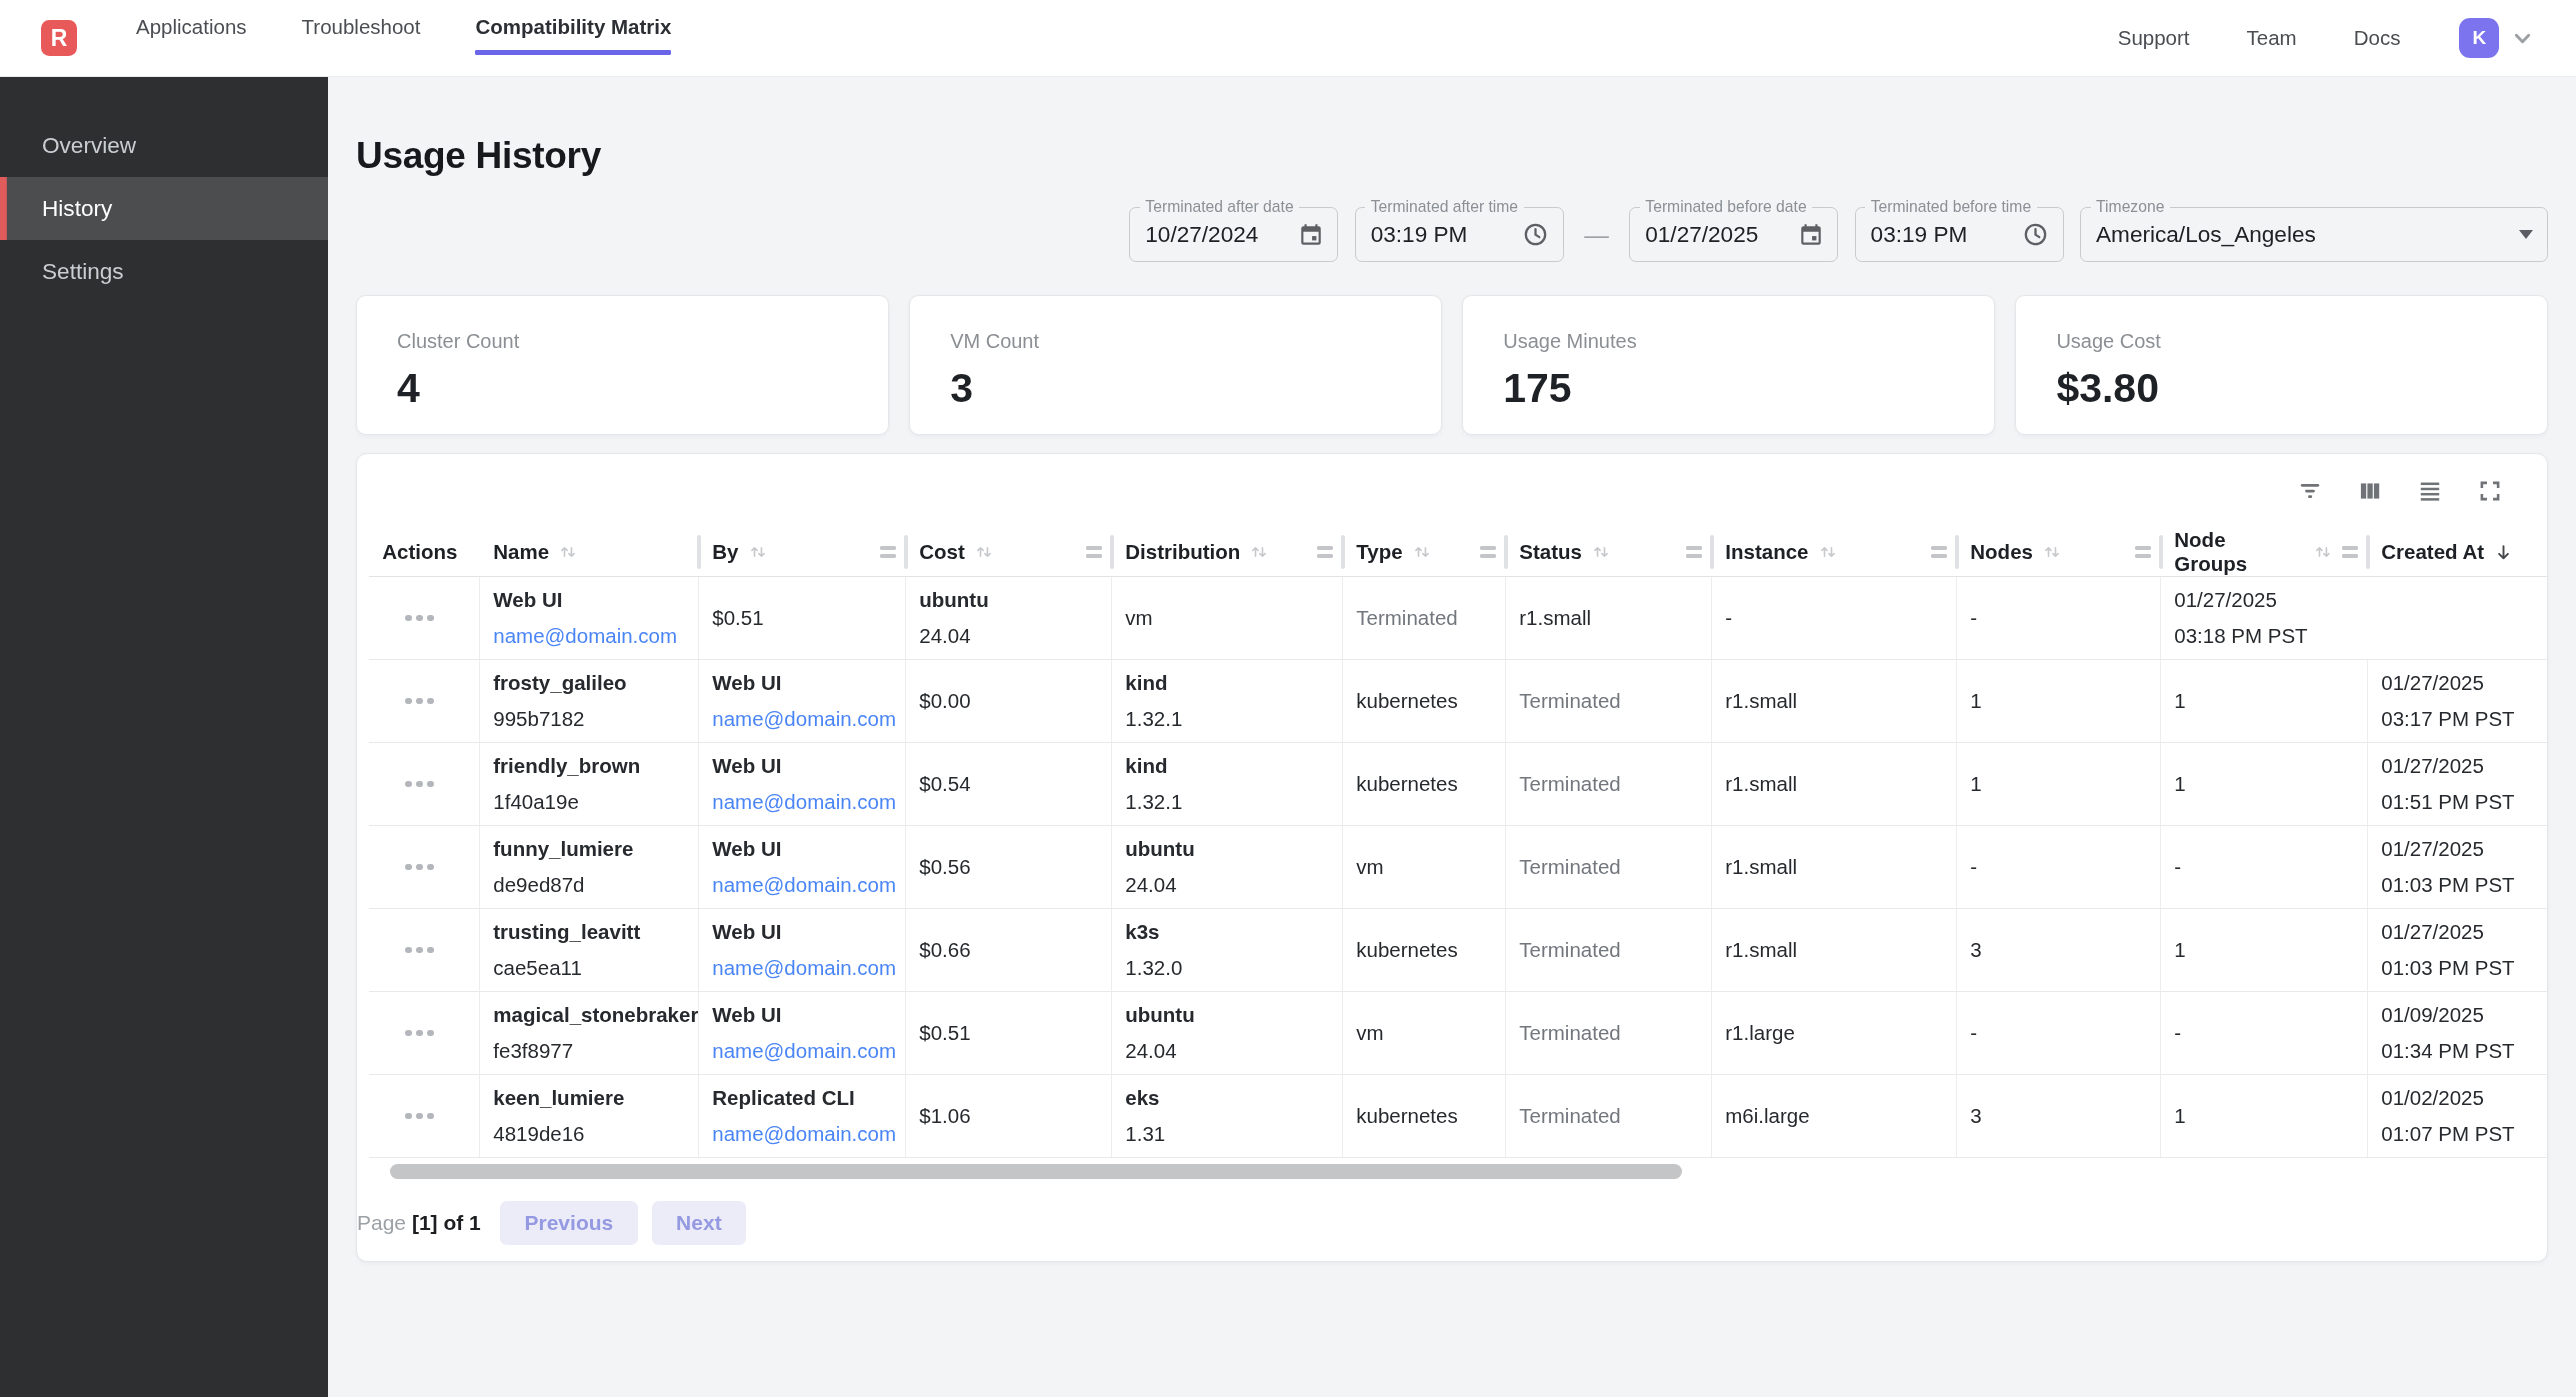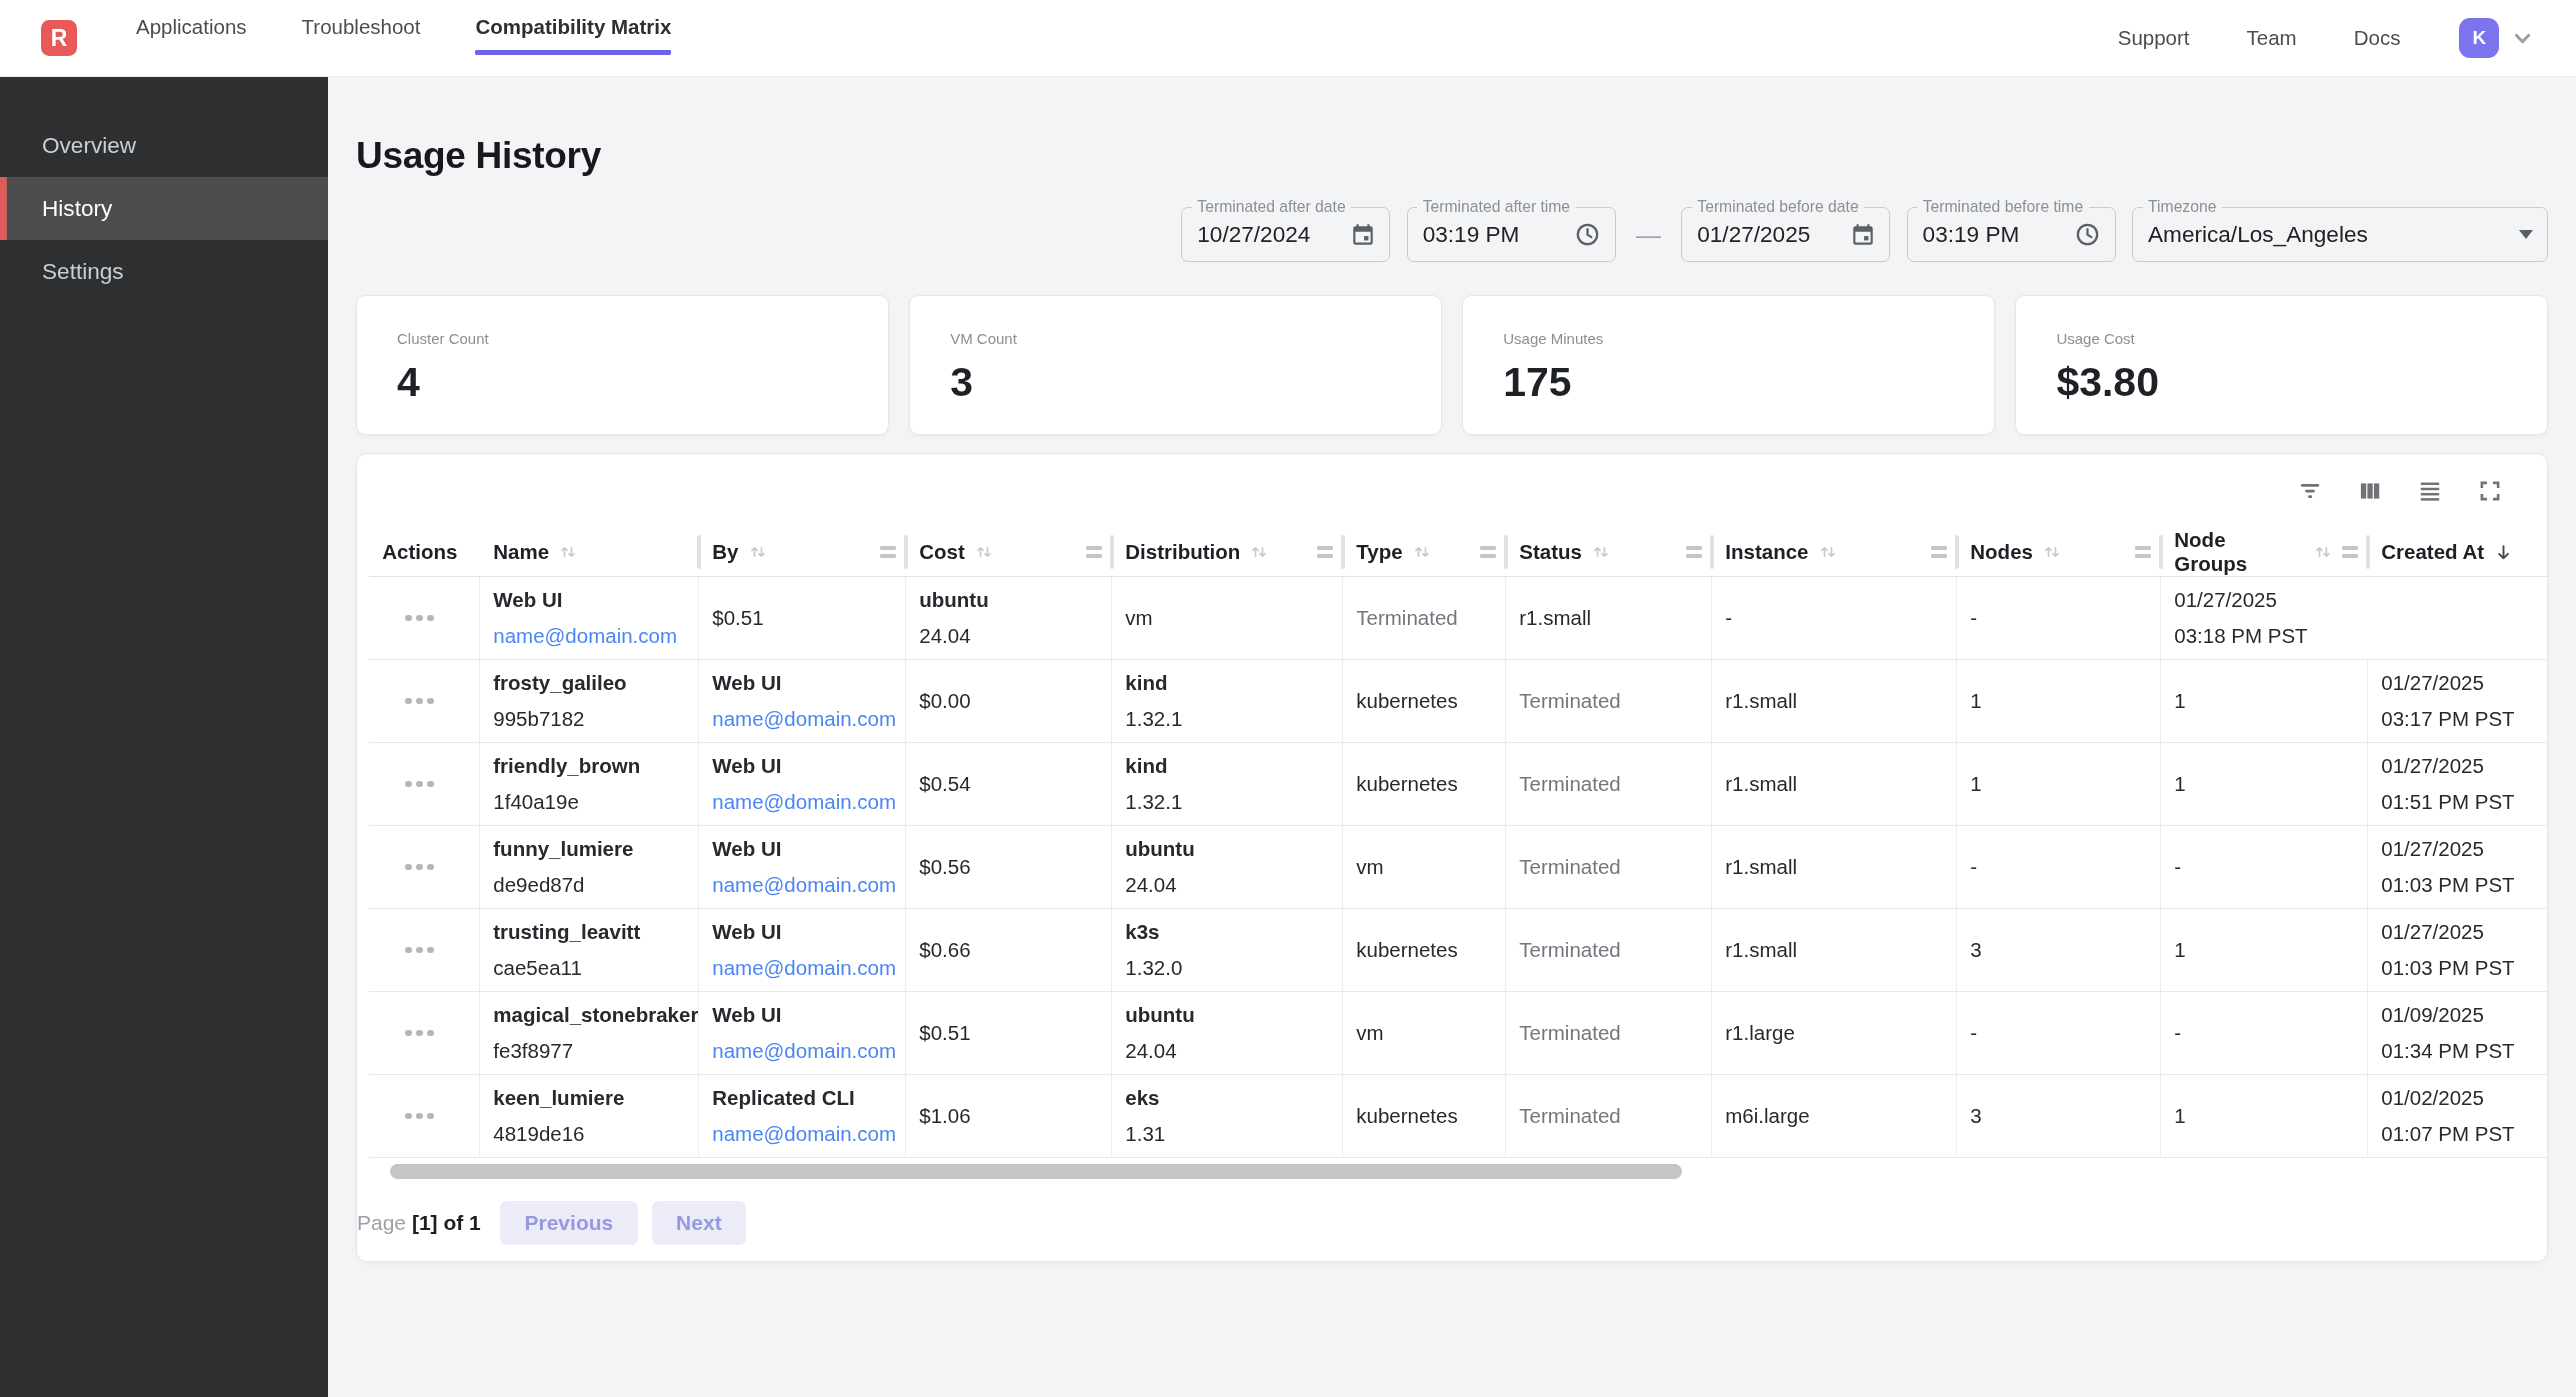--- a/index.html
+++ b/index.html
@@ -52,40 +52,40 @@
   .page-title { margin-top:58px; font-size:37px; font-weight:700; color:#17191c; letter-spacing:-0.3px; }
   .page-desc { margin-top:18px; font-size:21px; line-height:33px; color:#565d66; max-width:1340px; }
   .t-link, .desc-link { color:#4a85f6; cursor:pointer; }
   
   .filters { margin-top:30px; display:flex; justify-content:flex-end; align-items:center; gap:16.4px; }
   .ffield {
     position:relative; height:55px; border:1.4px solid #c8cacc; border-radius:6.8px;
     display:flex; align-items:center; padding:0 13.7px 0 15px; width:209px; cursor:pointer;
     background:transparent;
   }
-  .ffield.ffield-wide { width:416px; }
+  .ffield.ffield-wide { width:468px; }
   .flabel {
     position:absolute; top:-10.3px; left:9.6px; padding:0 5.5px; background:#f3f4f6;
     font-size:15.7px; color:#8b9095; white-space:nowrap;
   }
   .fvalue { font-size:22.6px; color:#202124; white-space:nowrap; }
   .ficon { margin-left:auto; display:flex; align-items:center; }
   .fcaret {
     margin-left:auto; width:0; height:0;
     border-left:7.5px solid transparent; border-right:7.5px solid transparent;
     border-top:9px solid #5a5e63;
   }
   .fdash { font-size:24.6px; color:#9aa0a6; padding:0 4.1px; align-self:center; }
   
   .stats { margin-top:33px; display:flex; gap:20.5px; }
   .stat-card {
     flex:1; height:140px; background:#fff; border:1.4px solid #e4e6e9; border-radius:9.6px;
     padding:34px 0 0 40px; box-shadow:0 1.4px 4.1px rgba(20,20,40,0.04);
   }
-  .stat-label { font-size:15px; color:#8b8f94; }
+  .stat-label { font-size:20px; color:#8b8f94; }
   .stat-value { margin-top:12.3px; font-size:41px; font-weight:700; color:#1e2125; }
   
   .table-card {
     margin-top:18px; height:809px; background:#fff; border:1.4px solid #e4e6e9;
     border-radius:11px; box-shadow:0 1.4px 4.1px rgba(20,20,40,0.04);
     display:flex; flex-direction:column; overflow:hidden;
   }
   .tbl-toolbar { height:74px; display:flex; align-items:center; justify-content:flex-end; gap:34px; padding-right:44px; flex:0 0 auto; }
   .tool-btn { display:flex; align-items:center; cursor:pointer; }
   .grid-cols { display:grid; grid-template-columns:111px 219px 207px 206px 231px 163px 206px 245px 204px 207px 180px; margin-left:11.6px; }

